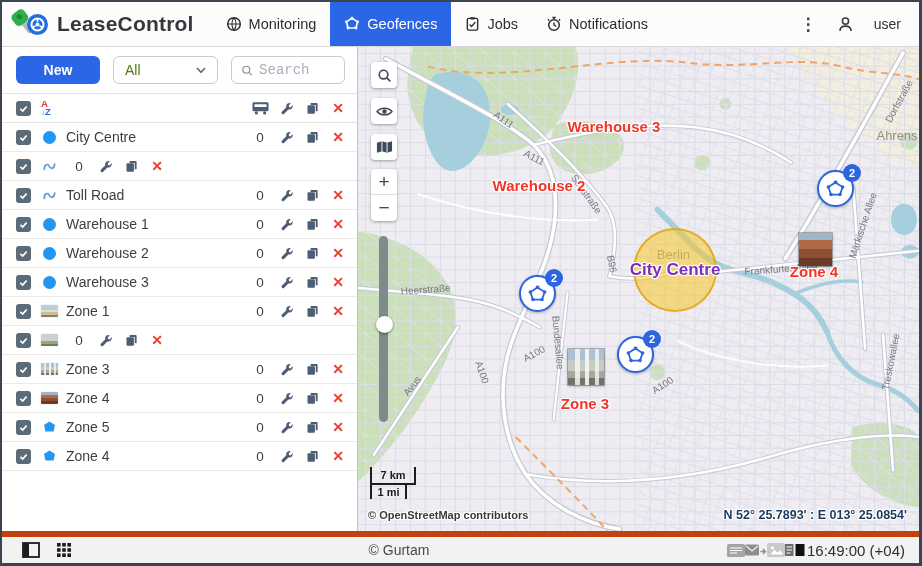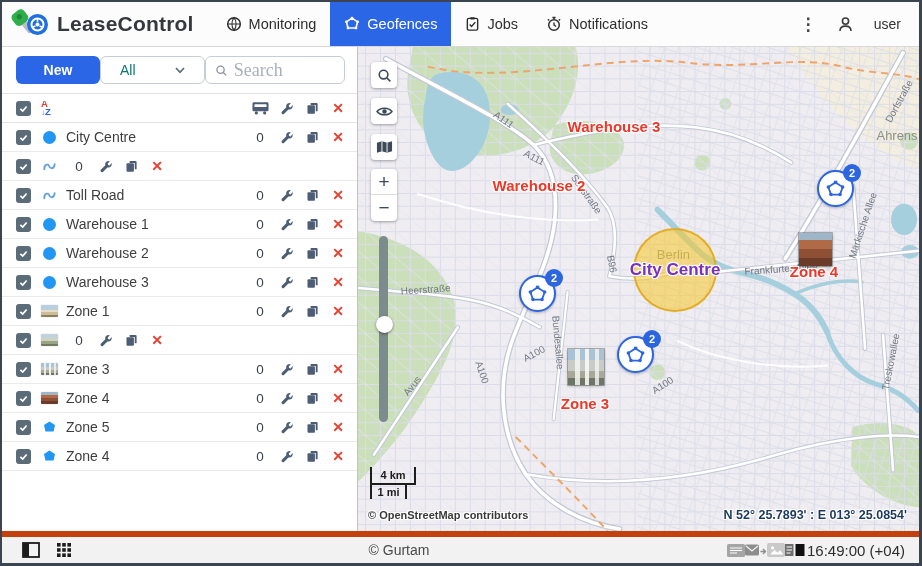--- a/index.html
+++ b/index.html
@@ -15,28 +15,28 @@
   .tab { display:flex; align-items:center; gap:7px; padding:14px 14px; font-size:14.5px; color:#2e2e2e; cursor:pointer; }
   .tab.active { background:#2a66e5; color:#fff; }
   .tab svg { display:block; }
   .hdr-right { margin-left:auto; display:flex; align-items:center; gap:20px; padding-right:18px; color:#3a3a3a; }
   .kebab { font-size:17px; font-weight:bold; color:#444; letter-spacing:0; line-height:1; cursor:pointer; }
   .user-lbl { font-size:14px; color:#333; }
 
   
   .bodyrow { flex:1; display:flex; min-height:0; }
   .panel { flex:0 0 356px; width:356px; background:#fff; border-right:1px solid #c2c2c2; display:flex; flex-direction:column; }
-  .controls { display:flex; align-items:center; padding:9px 12px 9px 14px; }
+  .controls { display:flex; gap:13px; align-items:center; padding:9px 12px 9px 14px; }
   .btn-new { width:84px; height:28px; background:#2a66e5; color:#fff; border:none; border-radius:6px;
              font-size:14px; font-weight:bold; font-family:inherit; cursor:pointer; }
   .select { width:105px; height:28px; border:1px solid #c8cdd5; border-radius:6px; display:flex; align-items:center;
-            justify-content:space-between; padding:0 19px; font-size:14px; color:#0f766e; cursor:pointer; background:#fff; }
+            justify-content:space-between; padding:0 11px; font-size:14px; color:#4d7c0f; cursor:pointer; background:#fff; }
   .search { flex:1; height:28px; border:1px solid #c8cdd5; border-radius:6px; display:flex; align-items:center;
             gap:6px; padding:0 9px; background:#fff; }
-  .search input { border:none; outline:none; width:100%; font-size:18px; color:#737373; font-family:Liberation Serif, serif; }
+  .search input { border:none; outline:none; width:100%; font-size:14px; color:#737373; font-family:Liberation Mono, monospace; }
   .search input::placeholder { color:#a9afba; }
   .list-head { height:30px; display:flex; align-items:center; padding:0 6px 0 14px;
                border-top:1px solid #e3e3e3; border-bottom:1px solid #e3e3e3; }
   .cb { width:15px; height:15px; background:#5b6b78; border-radius:3px; display:inline-flex; align-items:center;
         justify-content:center; flex:none; cursor:pointer; }
   .sort-ico { display:flex; flex-direction:column; line-height:8px; font-weight:bold; font-size:9.5px;
               margin-left:10px; cursor:pointer; }
   .s-a { color:#e03b30; }
   .s-z { color:#2a66e5; }
   .s-z .arr { font-size:8px; }
@@ -649,21 +649,21 @@
         <div class="zoom-btn">−</div>
       </div>
       <div class="slider-track"></div>
       <div class="slider-knob"></div>
 
       <div class="city-circle" id="city-circle" style="left: 275px; top: 181px; height: 84px; width: 84px;">
         <span class="lbl halo">City Centre</span>
       </div>
 
       <div class="scale">
-        <div class="km">4 km</div>
+        <div class="km">7 km</div>
         <div class="mi">1 mi</div>
       </div>
       <div class="attr halo">© OpenStreetMap contributors</div>
       <div class="coords halo">N 52° 25.7893' : E 013° 25.0854'</div>
     <div class="cluster" style="left: 161px; top: 228px;">
           <svg width="21" height="20" viewBox="0 0 20 19">
             <path d="M10 3.2 L16.8 7.6 L14.3 14.8 L5.7 14.8 L3.2 7.6 Z" fill="none" stroke="#2b65e0" stroke-width="1.7"></path>
             <g fill="#2b65e0">
               <rect x="8.5" y="1.6" width="3.2" height="3.2"></rect>
               <circle cx="16.8" cy="7.6" r="1.7"></circle>

